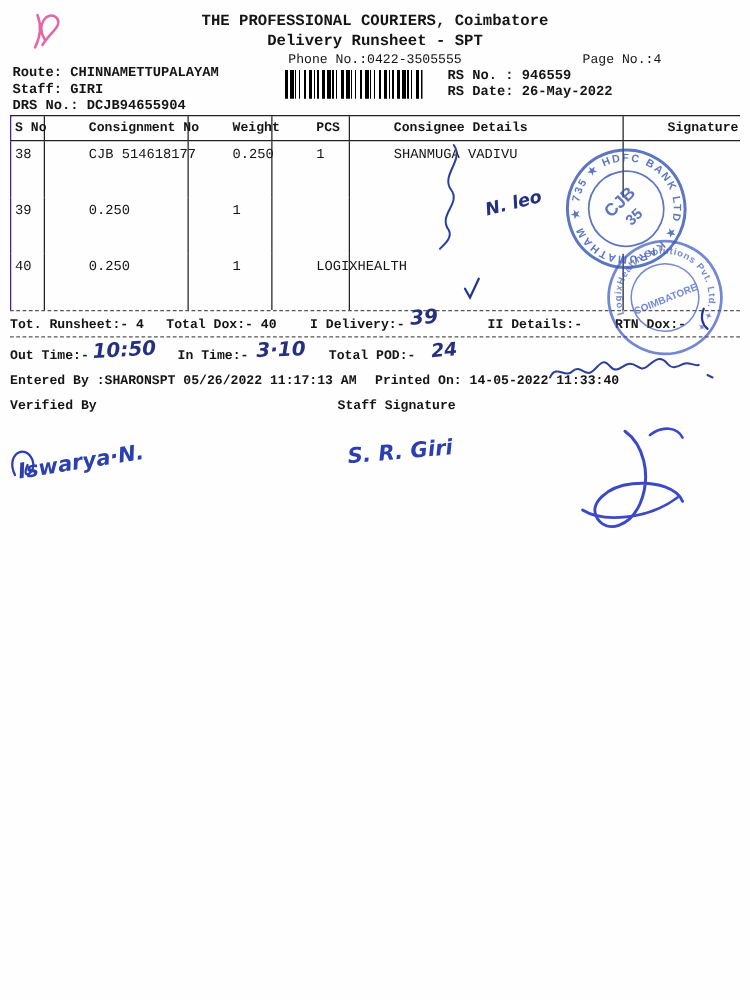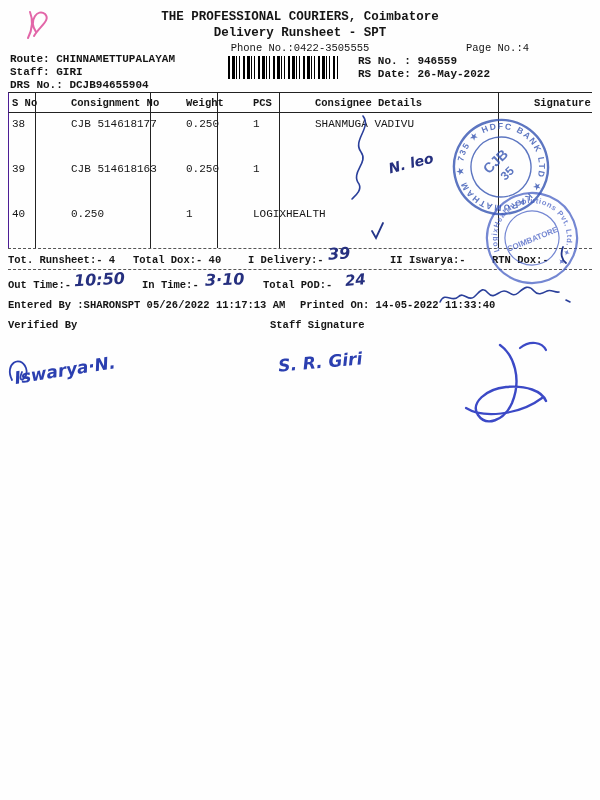--- a/index.html
+++ b/index.html
@@ -71,41 +71,40 @@
     <div class="tblrow">
       <div class="cell">38</div>
       <div class="cell">CJB 514618177</div>
       <div class="cell">0.250</div>
       <div class="cell">1</div>
       <div class="cell">SHANMUGA VADIVU</div>
       <div class="cell"></div>
     </div>
     <div class="tblrow">
       <div class="cell">39</div>
-      <div class="cell">CJB 514618163</div>
       <div class="cell">0.250</div>
       <div class="cell">1</div>
       <div class="cell"></div>
     </div>
     <div class="tblrow">
       <div class="cell">40</div>
       <div class="cell">0.250</div>
       <div class="cell">1</div>
       <div class="cell">LOGIXHEALTH</div>
       <div class="cell"></div>
     </div>
   </div>
 
   <div class="abs dash" style="left:8px; top:248px; width:584px"></div>
 
   <div class="abs b t10" style="left:8px;   top:254px">Tot. Runsheet:- 4</div>
   <div class="abs b t10" style="left:133px; top:254px">Total Dox:- 40</div>
   <div class="abs b t10" style="left:248px; top:254px">I Delivery:-</div>
   <div class="abs hand" style="left:328px; top:244px; font-size:16px; transform:rotate(-4deg)">39</div>
-  <div class="abs b t10" style="left:390px; top:254px">II Iswarya:-</div>
+  <div class="abs b t10" style="left:390px; top:254px">II Details:-</div>
   <div class="abs b t10" style="left:492px; top:254px">RTN Dox:-</div>
 
   <div class="abs dash" style="left:8px; top:269px; width:584px"></div>
 
   <div class="abs b t10" style="left:8px;   top:279px">Out Time:-</div>
   <div class="abs hand" style="left:74px;  top:270px; font-size:16px; transform:rotate(-3deg)">10:50</div>
   <div class="abs b t10" style="left:142px; top:279px">In Time:-</div>
   <div class="abs hand" style="left:205px; top:270px; font-size:16px; transform:rotate(-2deg)">3·10</div>
   <div class="abs b t10" style="left:263px; top:279px">Total POD:-</div>
   <div class="abs hand" style="left:345px; top:271px; font-size:15px; transform:rotate(-5deg)">24</div>

